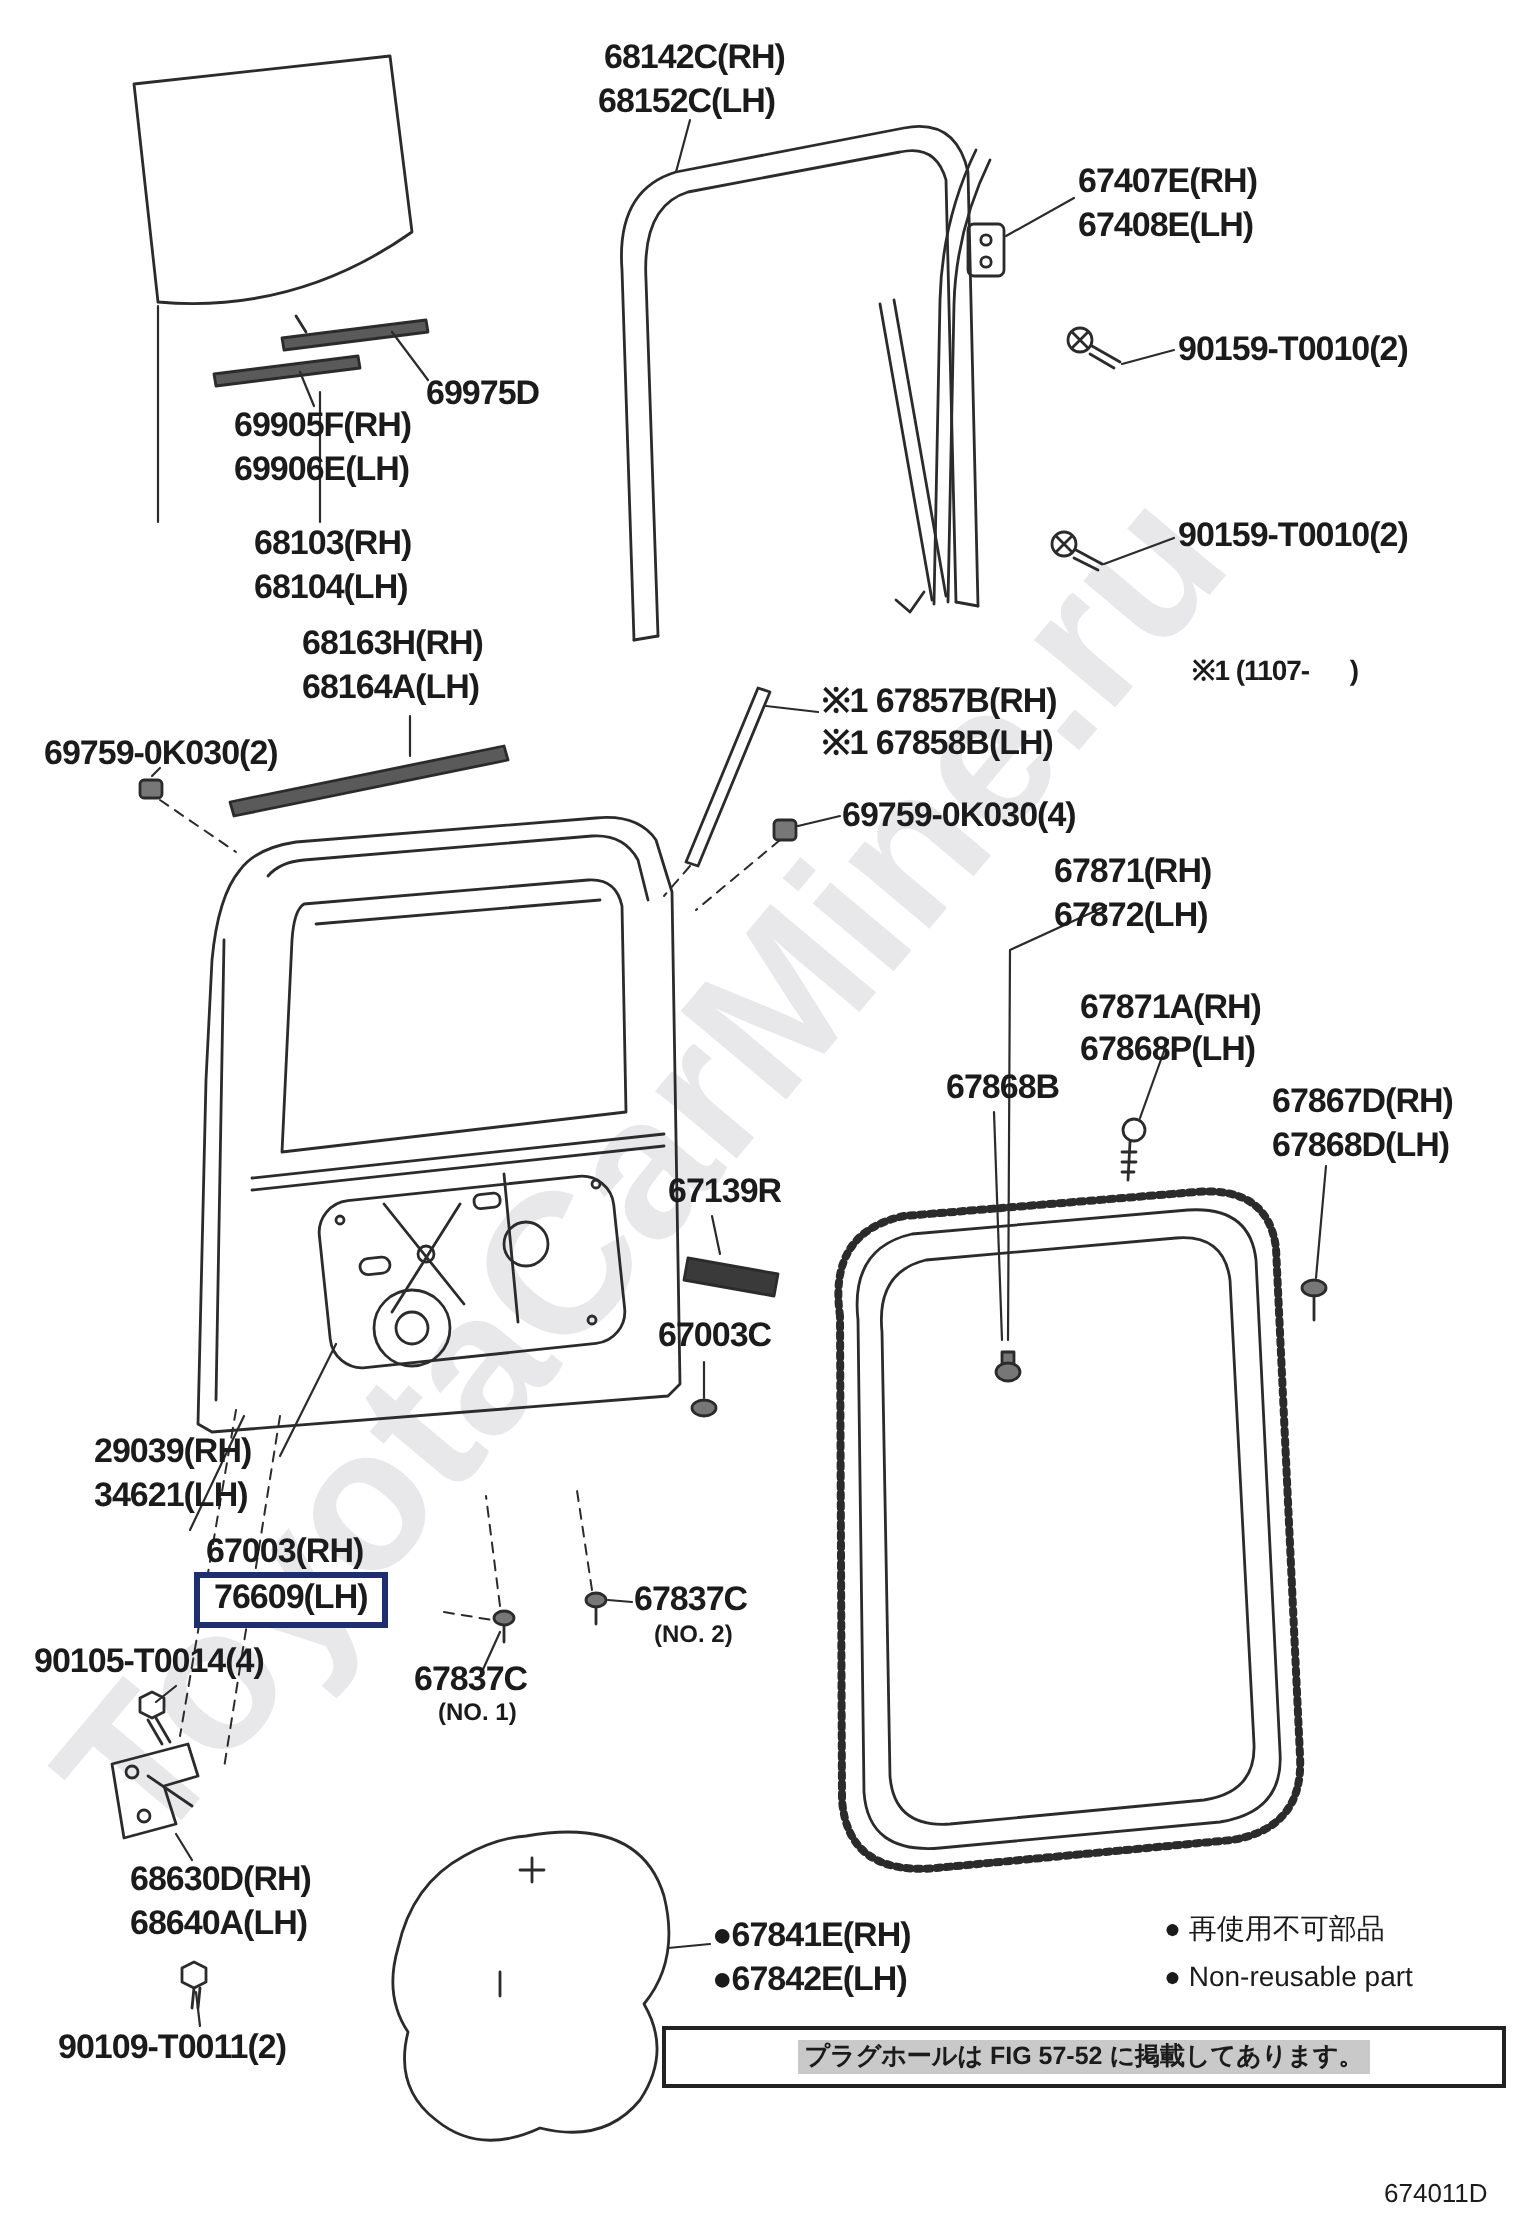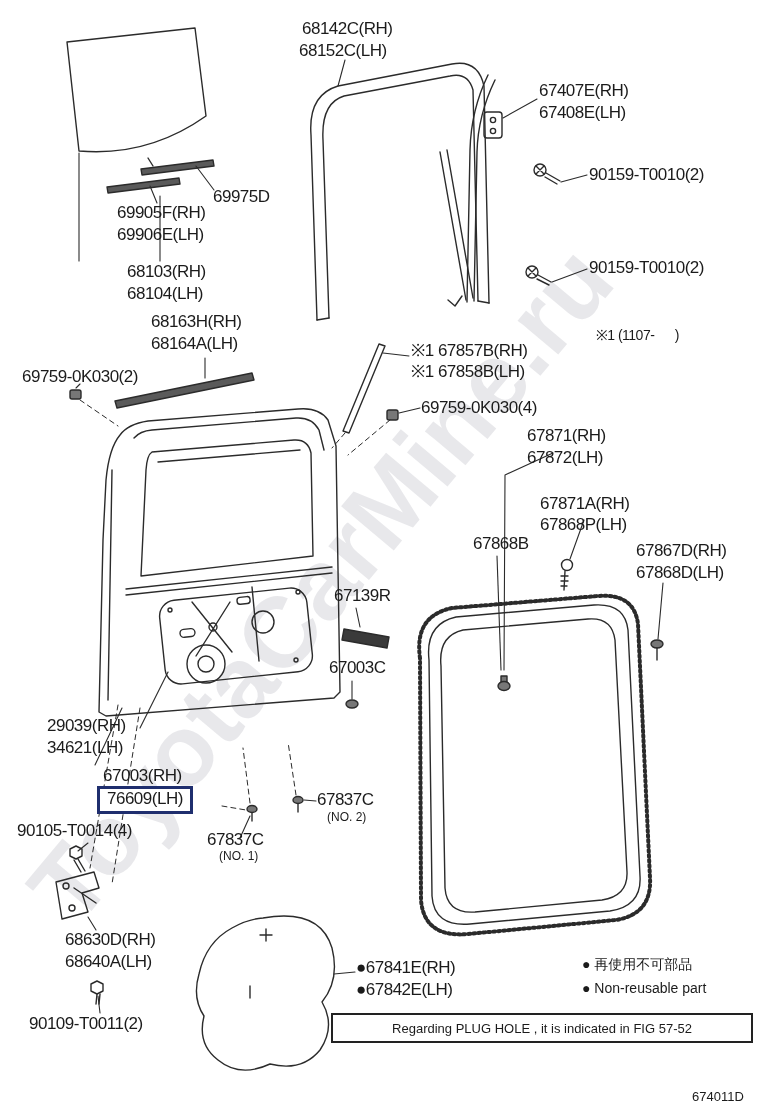--- a/index.html
+++ b/index.html
@@ -9,21 +9,21 @@
   }
   .watermark {
     position:absolute; left:-150px; top:420px; width:1120px;
     font-size:100px; font-weight:bold; white-space:nowrap;
     color:rgba(110,110,130,0.16);
     transform:rotate(-50deg); transform-origin:center;
     z-index:0; pointer-events:none;
   }
   svg.art { position:absolute; left:0; top:0; z-index:1; }
   .lbl {
-    position:absolute; z-index:2; font-weight:normal; font-size:17px;
+    position:absolute; z-index:2; font-weight:bold; font-size:17px;
     letter-spacing:-0.5px; white-space:pre; line-height:1.1; cursor:default;
   }
   .lbl.small { font-size:12px; letter-spacing:0; }
   .lbl.note  { font-size:14px; }
   .lbl.boxed {
     border:3px solid #1f2e6e; padding:1px 7px 2px 7px; background:#fff;
   }
   .legend-item {
     position:absolute; z-index:2; font-weight:normal; font-size:14px; white-space:pre;
   }
@@ -264,18 +264,18 @@
   <div class="lbl" style="left:65px;top:931px">68630D(RH)</div>
   <div class="lbl" style="left:65px;top:953px">68640A(LH)</div>
   <div class="lbl" style="left:29px;top:1015px">90109-T0011(2)</div>
   <div class="lbl" style="left:356px;top:959px">●67841E(RH)</div>
   <div class="lbl" style="left:356px;top:981px">●67842E(LH)</div>
 
   <div class="legend-item" style="left:582px;top:956px">● 再使用不可部品</div>
   <div class="legend-item" style="left:582px;top:980px">● Non-reusable part</div>
 
   <div class="notebox">
-    <div class="nb-en">Regarding PLUG HOLE , it is indicated in FIG 57-52</div>
+    <div class="nb-jp">プラグホールは FIG 57-52 に掲載してあります。</div>
   </div>
 
   <div class="figcode">674011D</div>
 
 </div>
 
 </body></html>

